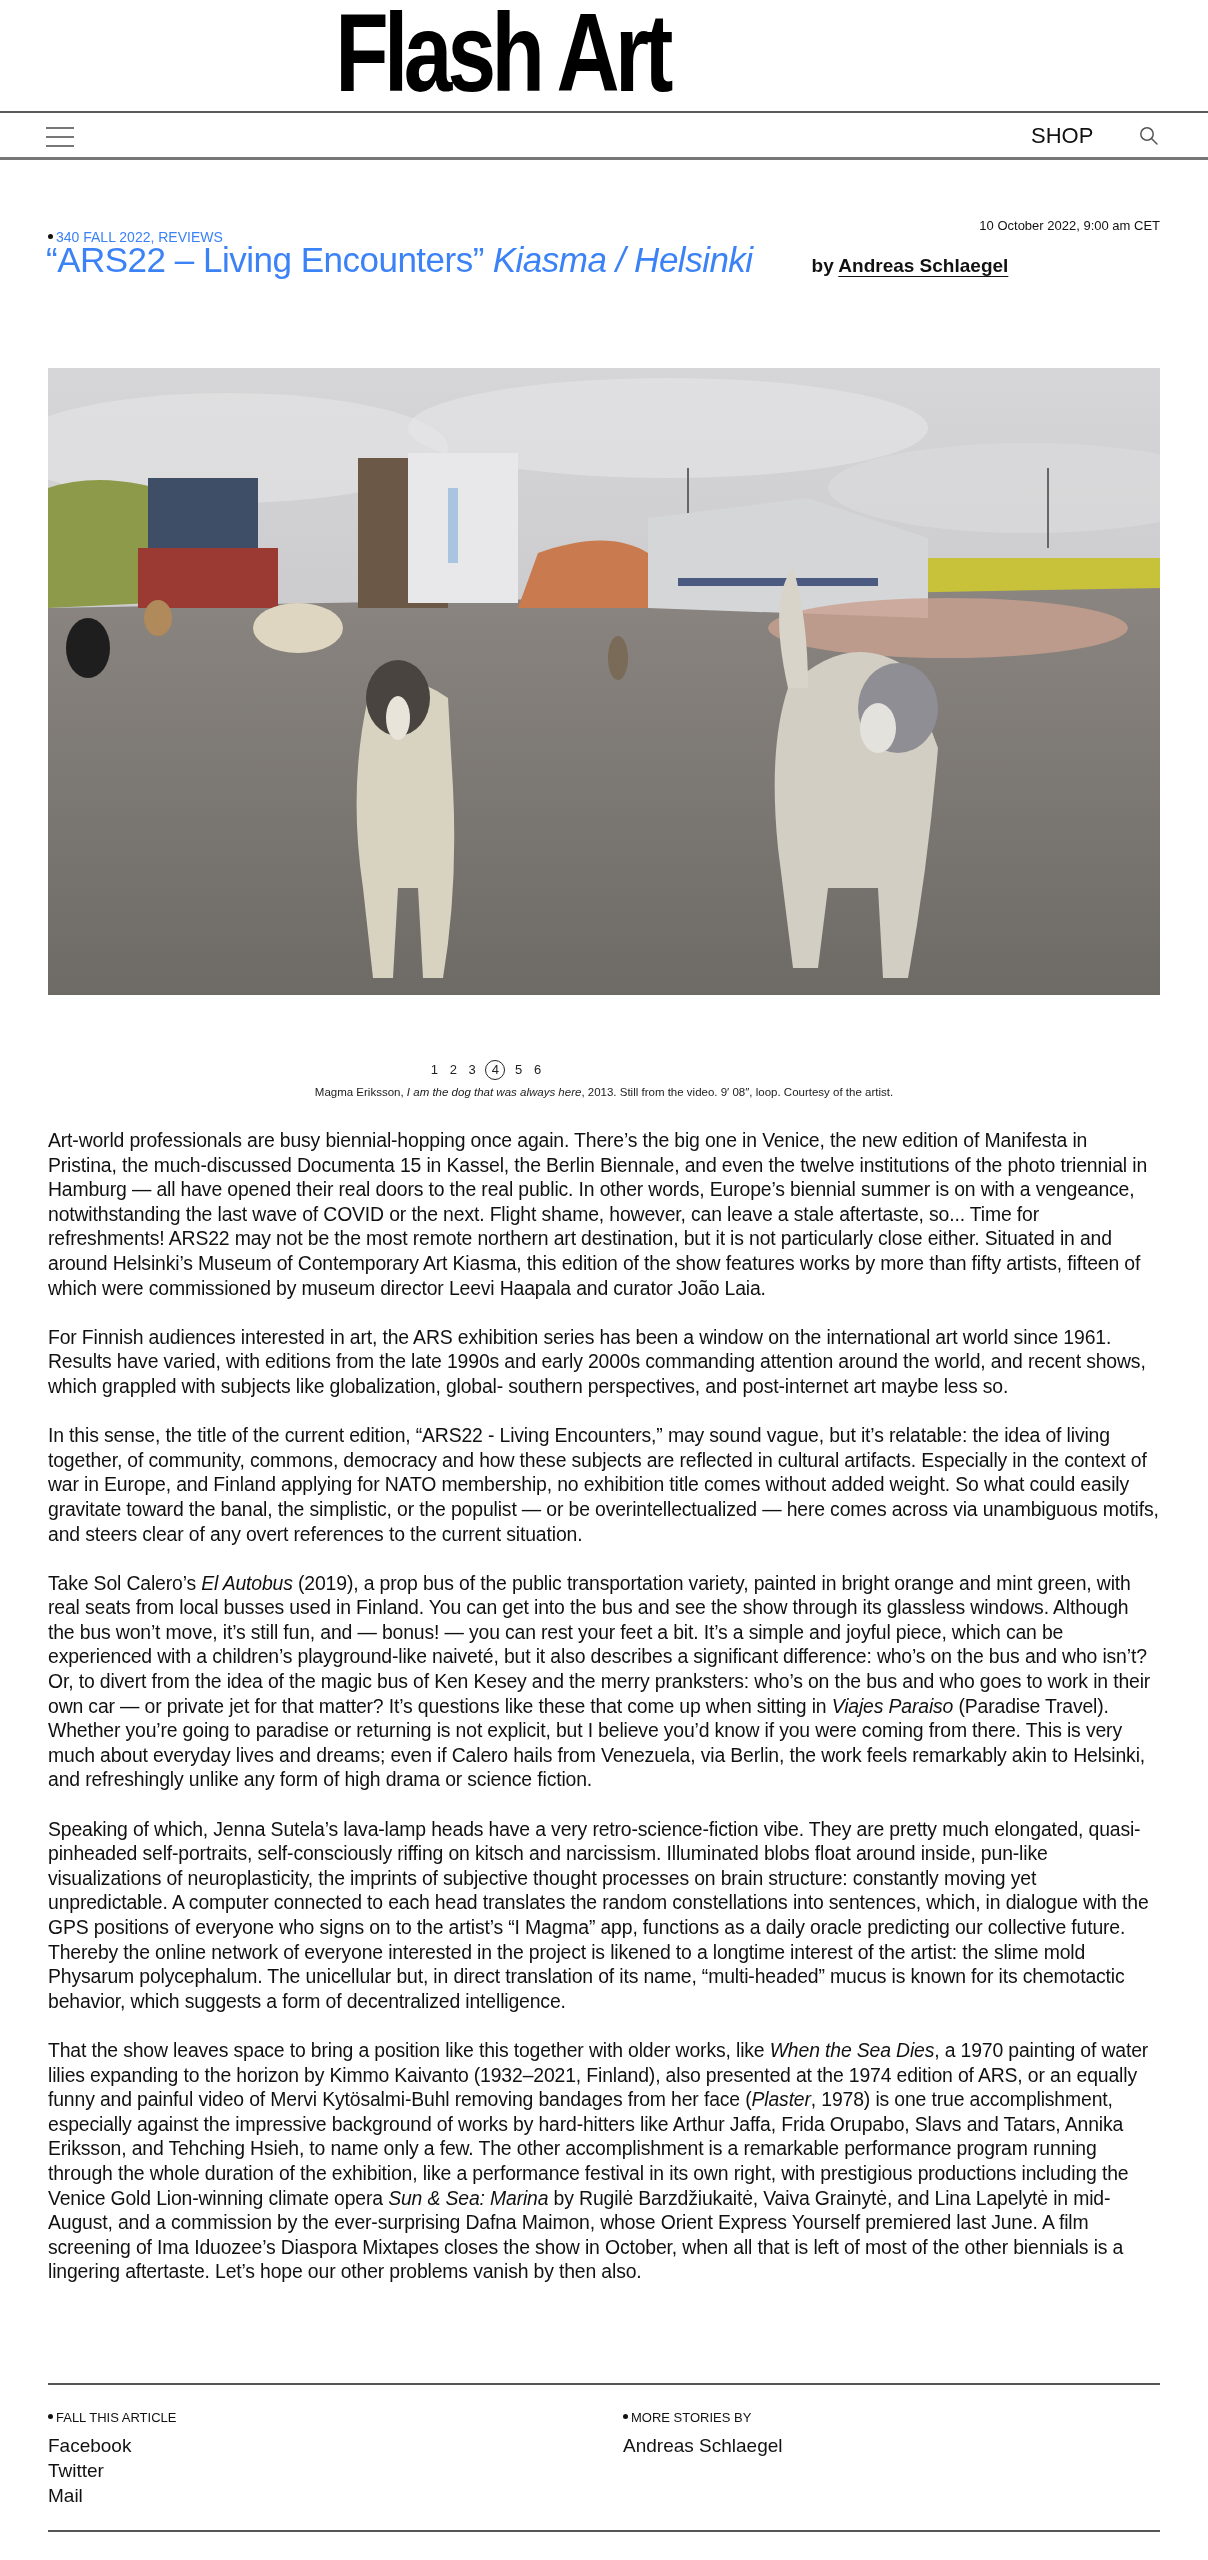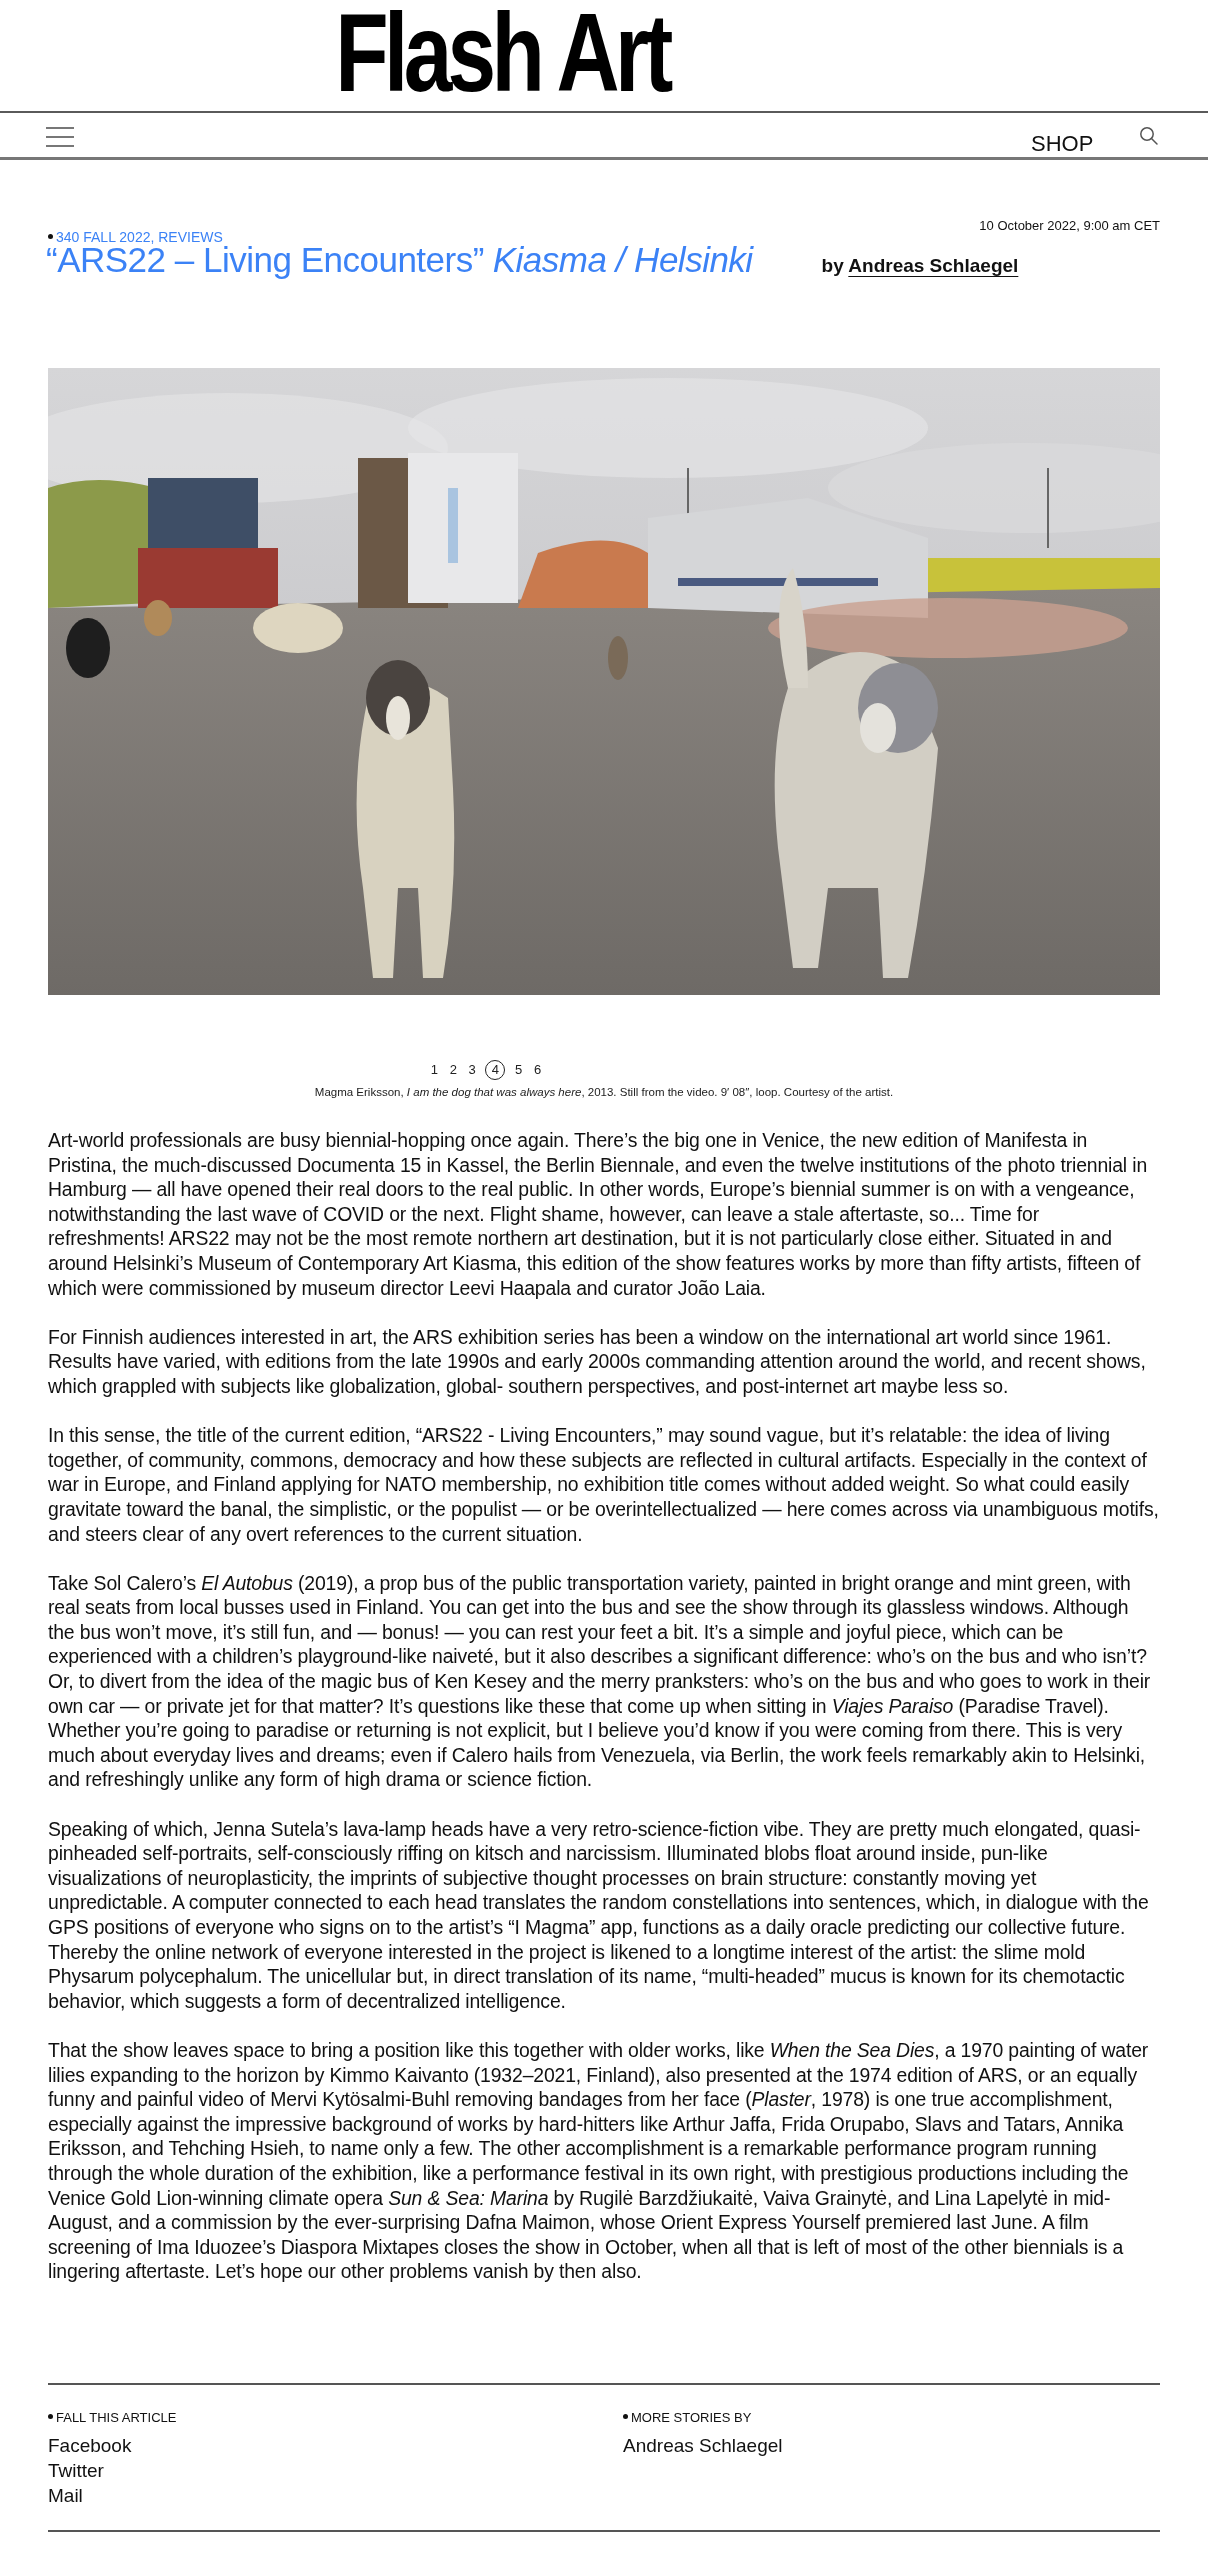--- a/index.html
+++ b/index.html
@@ -18,32 +18,32 @@
     .rule { position: absolute; left: 0; width: 1208px; height: 2px; background: #5a5a5a; }
     .rule.r1 { top: 111px; }
     .rule.r2 { top: 157px; background: #777; height: 3px; }
 
     .nav { position: absolute; top: 113px; left: 0; width: 1208px; height: 44px; }
     .hamburger { position: absolute; left: 46px; top: 12px; width: 30px; height: 24px; cursor: pointer; }
     .hamburger span { position: absolute; left: 0; width: 28px; height: 2px; background: #777; }
     .hamburger span:nth-child(1) { top: 2px; }
     .hamburger span:nth-child(2) { top: 11px; }
     .hamburger span:nth-child(3) { top: 20px; }
-    .shop { position: absolute; left: 1031px; top: 18px; font-size: 22px; color: #111; letter-spacing: 0px; cursor: pointer; }
+    .shop { position: absolute; left: 1031px; top: 10px; font-size: 22px; color: #111; letter-spacing: 0px; cursor: pointer; }
     .search { position: absolute; left: 1138px; top: 12px; width: 22px; height: 22px; cursor: pointer; }
 
     
     .meta-left { position: absolute; left: 48px; top: 217px; font-size: 14px; color: #3b82f6; margin-top: 12px; }
     .meta-right { position: absolute; right: 48px; top: 218px; font-size: 13px; color: #111; }
     .dot { display: inline-block; width: 5px; height: 5px; border-radius: 50%; background: #111; margin-right: 3px; vertical-align: 3px; }
 
     .headline { position: absolute; left: 46px; top: 240px; white-space: nowrap; }
     .headline .title { font-size: 35px; font-weight: 400; letter-spacing: -0.5px; color: #3b82f6; }
     .headline .title i { font-style: italic; }
-    .headline .byline { font-size: 19px; margin-left: 14px; color: #111; padding-left: 46px; }
+    .headline .byline { font-size: 19px; margin-left: 4px; color: #111; padding-left: 46px; }
     .headline .author { text-decoration: underline; text-underline-offset: 4px; cursor: pointer; }
 
     
     .hero { position: absolute; left: 48px; top: 368px; width: 1112px; height: 627px; overflow: hidden; background: #8c8a86; cursor: pointer; }
     .hero svg { display: block; width: 100%; height: 100%; }
 
     .pager { position: absolute; left: 0; width: 972px; top: 1060px; text-align: center; font-size: 13px; color: #222; }
     .pager span { display: inline-block; margin: 0 4px; cursor: pointer; }
     .pager span.active { border: 1.5px solid #222; border-radius: 50%; width: 20px; height: 20px; line-height: 17px; text-align: center; margin: 0 2px; }
 

